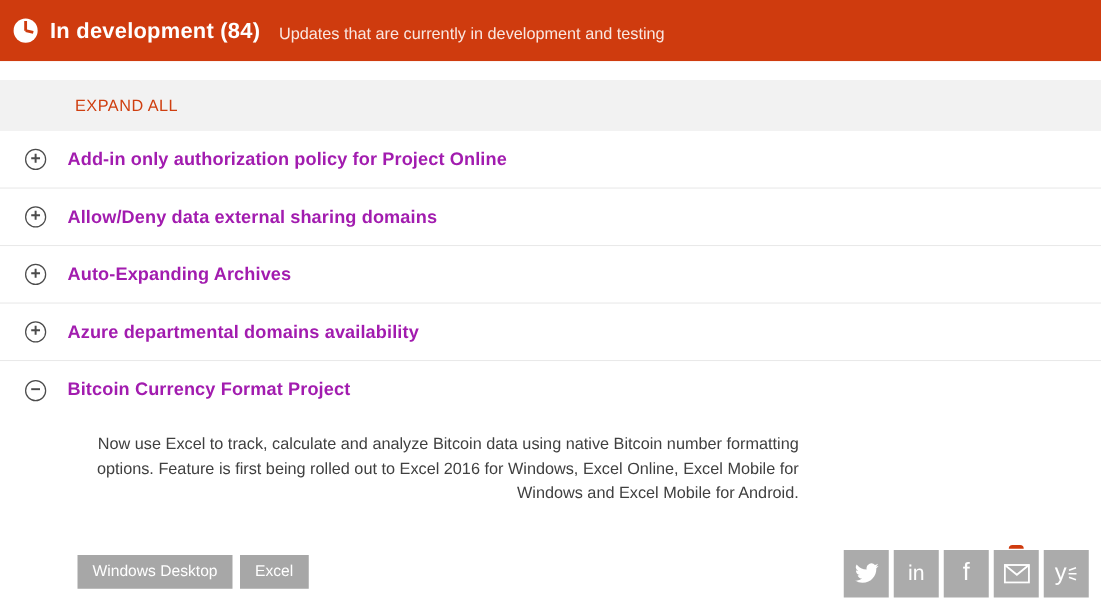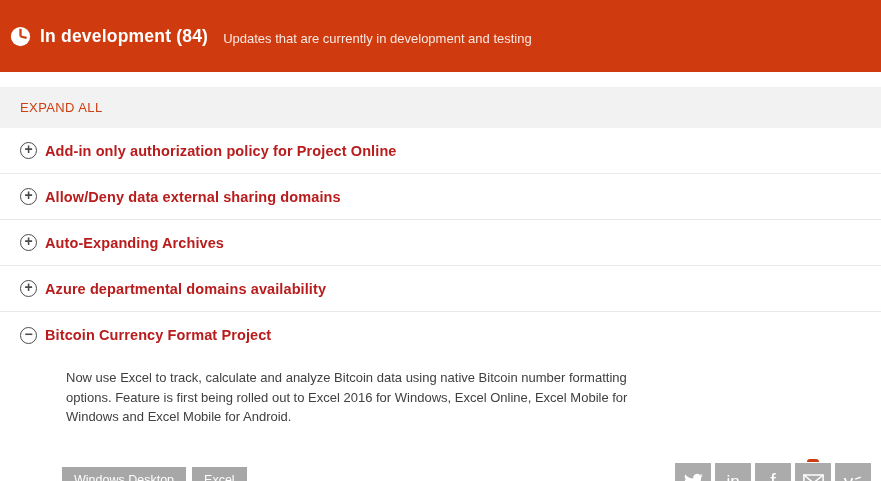--- a/index.html
+++ b/index.html
@@ -4,21 +4,21 @@
 <style>
   * { margin: 0; padding: 0; box-sizing: border-box; }
   html, body {
     width: 881px; height: 481px;
     background: #ffffff;
     font-family: "Liberation Sans", sans-serif;
     overflow: hidden;
   }
   
   .banner {
-    height: 72px;
+    height: 49px;
     background: #cf3b0e;
     display: flex;
     align-items: center;
     padding: 4px 10px;
   }
   .clock-badge {
     width: 21px; height: 21px;
     flex: 0 0 auto;
     margin-right: 9px;
   }
@@ -44,20 +44,21 @@
     display: flex;
     align-items: center;
     padding: 0 20px;
   }
   .expandall-link {
     color: #cf3f10;
     font-size: 13px;
     letter-spacing: .4px;
     cursor: pointer;
     text-decoration: none;
+    margin-left: 40px;
   }
   
   .item-row {
     height: 46px;
     display: flex;
     align-items: center;
     padding: 0 20px;
     border-bottom: 1px solid #e9e9e9;
     cursor: pointer;
     background: #fff;
@@ -68,34 +69,35 @@
     flex: 0 0 auto;
     border: 1.6px solid #4b4b4b;
     border-radius: 50%;
     color: #4b4b4b;
     font-size: 14px;
     line-height: 13px;
     text-align: center;
     font-weight: bold;
   }
   .item-title {
-    margin-left: 8px;
-    color: #b91c1c;
+    margin-left: 17px;
+    color: #a21caf;
     font-size: 14.5px;
     font-weight: bold;
     letter-spacing: .1px;
   }
   
   .item-body { padding: 0; }
   .item-desc {
-    margin: 10px 0 0 66px;
+    margin: 10px 0 0 43px;
     max-width: 596px;
     color: #404040;
     font-size: 13px;
     line-height: 19.5px;
+    text-align: right;
   }
   .item-footer {
     display: flex;
     align-items: flex-end;
     justify-content: space-between;
     margin: 36px 10px 0 62px;
     position: relative;
   }
   .tag-list { display: flex; gap: 6px; align-items: center; margin-bottom: 7px; }
   .tag-btn {

